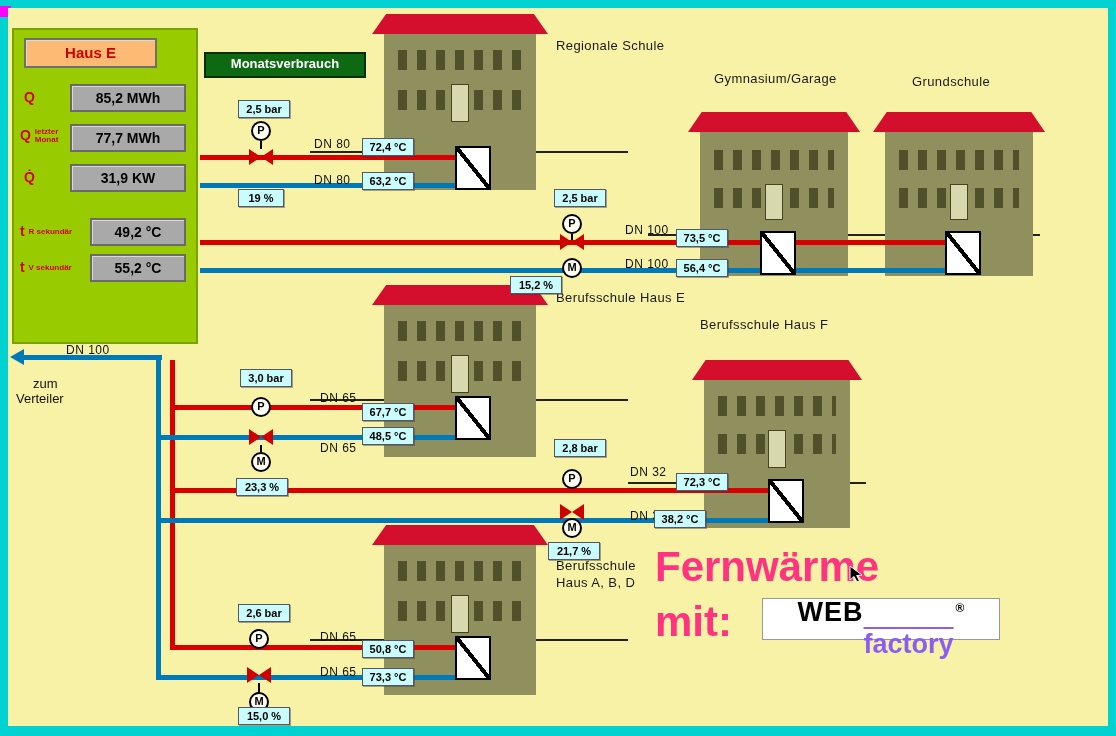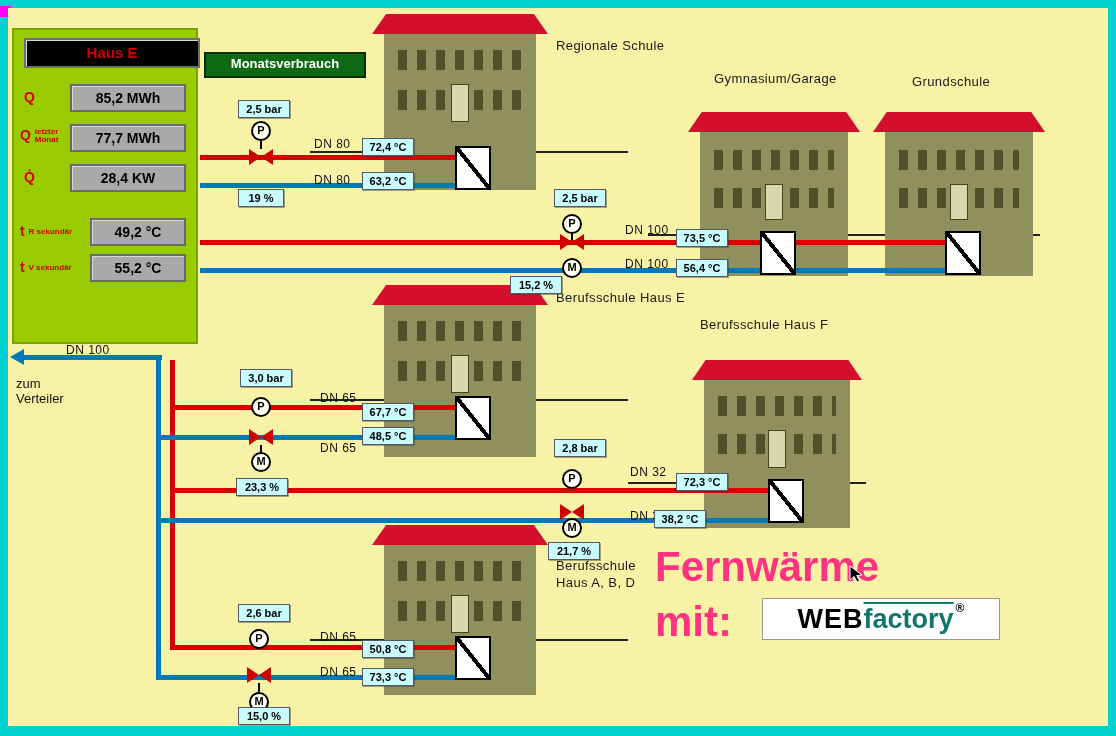--- a/index.html
+++ b/index.html
@@ -2,21 +2,21 @@
 <html><head>
 <meta charset="utf-8">
 <style>
   html,body{margin:0;padding:0;}
   body{font-family:"Liberation Sans",sans-serif;}
   #frame{position:relative;width:1116px;height:736px;background:#00d2d2;overflow:hidden;}
   #screen{position:absolute;left:8px;top:8px;width:1100px;height:718px;background:#f7f2a6;overflow:hidden;}
 
   
   #panel{position:absolute;left:4px;top:20px;width:186px;height:316px;background:#99cc00;border:2px solid #7aa300;box-sizing:border-box;}
-  .panel-title{position:absolute;left:10px;top:8px;width:176px;height:30px;background:#000000;border:2px solid #6f6f6f;box-shadow:inset 1px 1px 0 #d9d9d9;color:#cf0000;font:bold 15px/26px "Liberation Sans",sans-serif;text-align:center;box-sizing:border-box;}
+  .panel-title{position:absolute;left:10px;top:8px;width:133px;height:30px;background:#fdba74;border:2px solid #6f6f6f;box-shadow:inset 1px 1px 0 #d9d9d9;color:#cf0000;font:bold 15px/26px "Liberation Sans",sans-serif;text-align:center;box-sizing:border-box;}
   .pval{position:absolute;background:#a9a9a9;border:2px solid #6a6a6a;box-shadow:inset 1px 1px 0 #d9d9d9;color:#000;font:bold 14px/24px "Liberation Sans",sans-serif;text-align:center;box-sizing:border-box;}
   .plab{position:absolute;color:#d40000;font:bold 14px/14px "Liberation Sans",sans-serif;white-space:nowrap;}
   .psub{display:inline-block;width:40px;font:bold 8px/8px "Liberation Sans",sans-serif;vertical-align:middle;white-space:normal;}
 
   
   .gbtn{position:absolute;background:#0e6a12;border:2px solid #062d06;color:#fff;font:bold 13px/20px "Liberation Sans",sans-serif;text-align:center;box-sizing:border-box;cursor:pointer;}
 
   
   .roof{position:absolute;background:#d40f2e;clip-path:polygon(0 100%,8% 0,92% 0,100% 100%);}
   .bbody{position:absolute;background:#90905f;}
@@ -39,23 +39,23 @@
   .valve::after{content:"";position:absolute;right:0;top:0;border-top:8px solid transparent;border-bottom:8px solid transparent;border-right:12px solid #cf0000;}
   .stem{position:absolute;width:2px;background:#000;}
 
   
   .cyanbox{position:absolute;width:52px;height:18px;background:#c9fcfc;border:1px solid #56566a;box-shadow:1px 1px 0 rgba(60,60,60,.45);font:bold 11px/17px "Liberation Sans",sans-serif;text-align:center;color:#000;box-sizing:border-box;}
   .dn{position:absolute;font:12px/13px "Liberation Sans",sans-serif;color:#111;letter-spacing:.5px;white-space:nowrap;}
   .smalltxt{position:absolute;font:13px/14px "Liberation Sans",sans-serif;color:#111;white-space:nowrap;}
 
   
   .fwtext{position:absolute;font:bold 42px/44px "Liberation Sans",sans-serif;color:#ff3380;white-space:nowrap;}
-  #logo{position:absolute;left:754px;top:590px;width:238px;height:42px;background:#fff;border:1px solid #999;display:flex;align-items:center;justify-content:center;box-sizing:border-box;}
+  #logo{position:absolute;left:754px;top:590px;width:238px;height:42px;background:#fff;border:1px solid #999;display:flex;align-items:flex-start;justify-content:center;box-sizing:border-box;}
   .lg-web{font:bold 27px/27px "Liberation Sans",sans-serif;color:#000;letter-spacing:1px;}
-  .lg-fac{font:bold 27px/27px "Liberation Sans",sans-serif;color:#0f766e;text-decoration:overline;}
+  .lg-fac{font:bold 27px/27px "Liberation Sans",sans-serif;color:#8b5cf6;text-decoration:overline;margin-top:32px;}
   .lg-reg{font:bold 12px/12px "Liberation Sans",sans-serif;color:#000;align-self:flex-start;margin-top:3px;margin-left:2px;}
 
   #pink-chip{position:absolute;left:0;top:6px;width:11px;height:11px;background:#ff00ff;}
   #cursor{position:absolute;left:840px;top:557px;}
 </style>
 </head>
 <body>
 
 <div id="frame">
 <div id="pink-chip"></div>
@@ -64,21 +64,21 @@
   <div id="panel">
     <div class="panel-title">Haus E</div>
 
     <div class="plab" style="left:10px;top:60px"><span>Q</span></div>
     <div class="pval" style="left:56px;top:54px;width:116px;height:28px">85,2 MWh</div>
 
     <div class="plab" style="left:6px;top:98px"><span>Q</span> <span class="psub">letzter Monat</span></div>
     <div class="pval" style="left:56px;top:94px;width:116px;height:28px">77,7 MWh</div>
 
     <div class="plab" style="left:10px;top:140px"><span>Q̇</span></div>
-    <div class="pval" style="left:56px;top:134px;width:116px;height:28px">28,4 KW</div>
+    <div class="pval" style="left:56px;top:134px;width:116px;height:28px">31,9 KW</div>
 
     <div class="plab" style="left:6px;top:194px"><span>t</span> <span class="psub" style="width:52px">R sekundär</span></div>
     <div class="pval" style="left:76px;top:188px;width:96px;height:28px">49,2 °C</div>
 
     <div class="plab" style="left:6px;top:230px"><span>t</span> <span class="psub" style="width:52px">V sekundär</span></div>
     <div class="pval" style="left:76px;top:224px;width:96px;height:28px">55,2 °C</div>
   </div>
 
   <div class="gbtn" style="left:196px;top:44px;width:162px;height:26px">Monatsverbrauch</div>
 
@@ -135,21 +135,21 @@
     <div class="door" style="top:50px"></div>
   </div>
   <div class="bldg-label" style="left:548px;top:550px">Berufsschule</div>
   <div class="bldg-label" style="left:548px;top:567px">Haus A, B, D</div>
 
   <div class="dn" style="left:58px;top:336px">DN 100</div>
   <div class="pipe blue" style="left:14px;top:347px;width:140px;height:5px"></div>
   <div class="arrow-left" style="left:2px;top:341px"></div>
   <div class="pipe blue" style="left:148px;top:347px;width:5px;height:325px"></div>
   <div class="pipe red" style="left:162px;top:352px;width:5px;height:290px"></div>
-  <div class="smalltxt" style="left:8px;top:369px">zum</div>
+  <div class="smalltxt" style="left:25px;top:369px">zum</div>
   <div class="smalltxt" style="left:8px;top:384px">Verteiler</div>
 
   <div class="pipe red" style="left:192px;top:147px;width:263px;height:5px"></div>
   <div class="pipe blue" style="left:192px;top:175px;width:263px;height:5px"></div>
 
   <div class="pipe red" style="left:192px;top:232px;width:763px;height:5px"></div>
   <div class="pipe blue" style="left:192px;top:260px;width:763px;height:5px"></div>
 
   <div class="pipe red" style="left:162px;top:397px;width:290px;height:5px"></div>
   <div class="pipe blue" style="left:148px;top:427px;width:304px;height:5px"></div>

